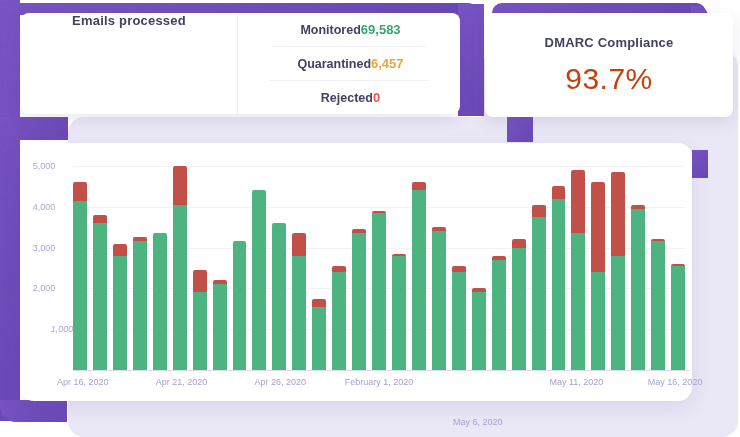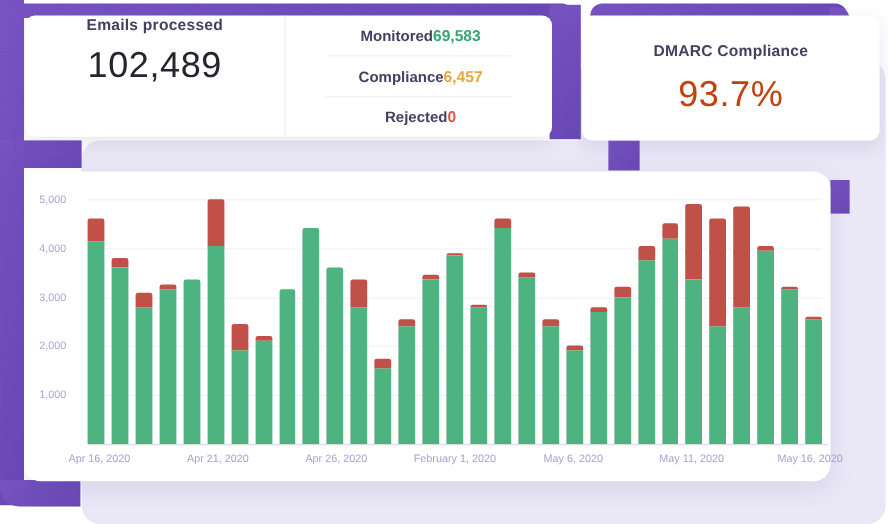--- a/index.html
+++ b/index.html
@@ -123,48 +123,47 @@
   </div>
 <div class="noise n-blob">
     <svg>
       <rect width="100%" height="100%" filter="url(#grain)"></rect>
     </svg>
   </div>
 
 <div class="card card-stats">
   <div class="sec-emails">
     <div class="card-title">Emails processed</div>
-    <div class="big-number">102,489</div>
   </div>
   <div class="sec-rows" id="stat-rows">
       <div class="stat-row">
         <span class="stat-label">Monitored</span>
         <span class="stat-value" style="color: rgb(54, 166, 113);">69,583</span>
       </div>
       <div class="stat-row">
-        <span class="stat-label">Compliance</span>
+        <span class="stat-label">Quarantined</span>
         <span class="stat-value" style="color: rgb(232, 167, 61);">6,457</span>
       </div>
       <div class="stat-row">
         <span class="stat-label">Rejected</span>
         <span class="stat-value" style="color: rgb(226, 85, 73);">0</span>
       </div>
     </div>
 </div>
 
 <div class="card card-dmarc">
   <div class="dmarc-inner">
     <div class="card-title">DMARC Compliance</div>
     <div class="dmarc-value">93.7%</div>
   </div>
 </div>
 
 <div class="card card-chart">
   <div id="ylabels">
-      <div class="ylabel" style="top: 186.2px; left: 2px;">1,000</div>
+      <div class="ylabel" style="top: 186.2px; left: 20px; font-style: italic;">1,000</div>
       <div class="ylabel" style="top: 145.4px; left: 2px;">2,000</div>
       <div class="ylabel" style="top: 104.6px; left: 2px;">3,000</div>
       <div class="ylabel" style="top: 63.8px; left: 2px;">4,000</div>
       <div class="ylabel" style="top: 23px; left: 2px;">5,000</div>
     </div>
   <div class="plot" id="plot">
     <div id="gridlines">
         <div class="gridline" style="top: 163.2px;"></div>
         <div class="gridline" style="top: 122.4px;"></div>
         <div class="gridline" style="top: 81.6px;"></div>
@@ -293,17 +292,17 @@
           <div class="seg-green" style="height: 51%; background: rgb(77, 179, 129);"></div>
         </div>
       </div>
   </div>
   <div class="baseline"></div>
   <div id="xlabels">
       <div class="xlabel" style="left: 62.871px;">Apr 16, 2020</div>
       <div class="xlabel" style="left: 161.581px;">Apr 21, 2020</div>
       <div class="xlabel" style="left: 260.29px;">Apr 26, 2020</div>
       <div class="xlabel" style="left: 359px;">February 1, 2020</div>
-      <div class="xlabel" style="left: 457.71px;">May 6, 2020</div>
+      <div class="xlabel" style="left: 457.71px; margin-top: 40px;">May 6, 2020</div>
       <div class="xlabel" style="left: 556.419px;">May 11, 2020</div>
       <div class="xlabel" style="left: 655.129px;">May 16, 2020</div>
     </div>
 </div>
 
 </body></html>

